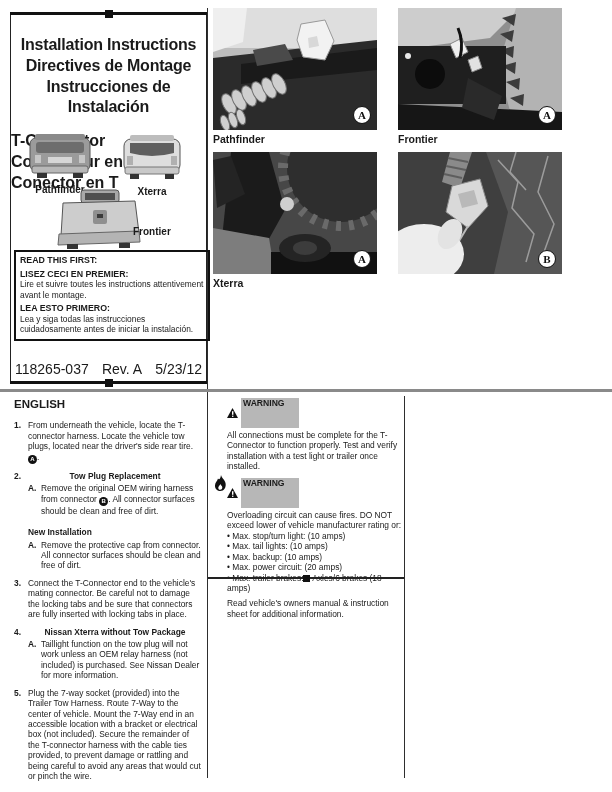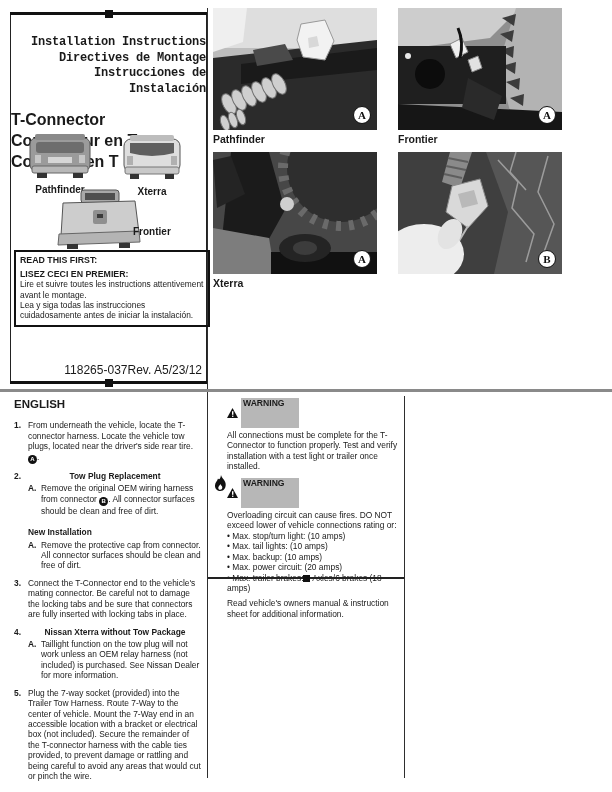--- a/index.html
+++ b/index.html
@@ -16,37 +16,37 @@
   .gray-rule { position:absolute; left:0; top:389px; width:612px; height:3px; background:#8a8a8a; }
   .mid-rule { position:absolute; left:208px; top:577px; width:196px; height:2px; background:#222; }
   .rule-marker { position:absolute; left:50%; top:50%; width:8px; height:8px; margin:-4px 0 0 -4px; background:#111; }
   
   .title-box {
     position:absolute; left:10px; top:12px; width:197px; height:372px;
     border-left:1px solid #222; border-right:1px solid #222; box-sizing:border-box;
   }
   .box-rule { position:absolute; left:-1px; right:-1px; height:3px; background:#111; }
   .box-rule.top { top:0; } .box-rule.bottom { bottom:0; }
-  .tri-title { margin-top:23px; text-align:right; font-weight:bold; font-size:12px; line-height:1.3; letter-spacing:-0.2px;font-family:Liberation Mono, monospace; }
+  .tri-title { margin-top:23px; text-align:center; font-weight:bold; font-size:16px; line-height:1.3; letter-spacing:-0.2px; }
   .product-title { margin-top:13px; text-align:left; font-weight:bold; font-size:16px; line-height:1.3; }
   .vehicles { position:absolute; left:0; top:118px; width:100%; height:126px; }
   .veh-label { position:absolute; font-weight:bold; font-size:10px; }
   .veh-img { position:absolute; }
   
   .read-box {
     position:absolute; left:3px; top:238px; width:184px;
     border:2px solid #111; padding:3px 4px 5px 4px;
     font-size:8.4px; line-height:1.22;
   }
   .read-box .hd { font-weight:bold; font-size:8.8px; margin-top:3px; }
   .read-box .hd:first-child { margin-top:0; }
   
   .box-footer {
     position:absolute; left:4px; right:4px; bottom:7px;
-    display:flex; justify-content:flex-end; font-size:12px;
+    display:flex; justify-content:space-between; font-size:14px;
   }
   
   .photo { position:absolute; width:164px; height:122px; margin:0; padding:0; }
   .photo svg { display:block; width:164px; height:122px; }
   .photo-badge {
     position:absolute; right:6px; bottom:6px; width:16px; height:16px;
     border:1px solid #111; border-radius:50%; background:#fff;
     display:flex; align-items:center; justify-content:center;
     font-family:"Liberation Serif", serif; font-weight:bold; font-size:11px; color:#111;
   }
@@ -141,20 +141,21 @@
         <rect x="10" y="56" width="11" height="5" fill="#333"></rect>
           <rect x="62" y="55" width="11" height="5" fill="#333"></rect>
       </svg>
       <div class="veh-label" style="left:122px;top:96px;">Frontier</div>
     </div>
 
     <div class="read-box">
       <div class="hd">READ THIS FIRST:</div>
       <div class="hd">LISEZ CECI EN PREMIER:</div>
       <div>Lire et suivre toutes les instructions attentivement avant le montage.</div>
+      <div class="hd">LEA ESTO PRIMERO:</div>
       <div>Lea y siga todas las instrucciones cuidadosamente antes de iniciar la instalación.</div>
     </div>
 
     <div class="box-footer">
       <span>118265-037</span>
       <span>Rev. A</span>
       <span>5/23/12</span>
     </div>
   </section>
 
@@ -319,21 +320,21 @@
         <path d="M6.4 9 C6.8 10.4 8.4 10.9 8.3 12.6 C8.2 14 7.3 14.8 6.2 14.8 C5 14.8 4.2 13.9 4.3 12.5 C4.4 11.2 5.9 10.6 6.4 9 Z" fill="#fff"></path>
       </svg>
       <div class="warn-head">
         <svg class="warn-tri" width="11" height="10" viewBox="0 0 11 10">
           <polygon points="5.5,0 11,10 0,10" fill="#111"></polygon>
           <rect x="5" y="3.2" width="1.4" height="3.6" fill="#fff"></rect>
             <rect x="5" y="7.6" width="1.4" height="1.3" fill="#fff"></rect>
         </svg>
         <span class="warn-label">WARNING</span>
       </div>
-      <div>Overloading circuit can cause fires. DO NOT exceed lower of vehicle connections rating or:</div>
+      <div>Overloading circuit can cause fires. DO NOT exceed lower of vehicle manufacturer rating or:</div>
       <div class="bullet">Max. stop/turn light: (10 amps)</div>
       <div class="bullet">Max. tail lights: (10 amps)</div>
       <div class="bullet">Max. backup: (10 amps)</div>
       <div class="bullet">Max. power circuit: (20 amps)</div>
       <div class="bullet">Max. trailer brakes: 3 Axles/6 brakes (18 amps)</div>
       <div class="warn-note">Read vehicle's owners manual &amp; instruction sheet for additional information.</div>
     </div>
   </section>
 
   <div class="mid-rule">

